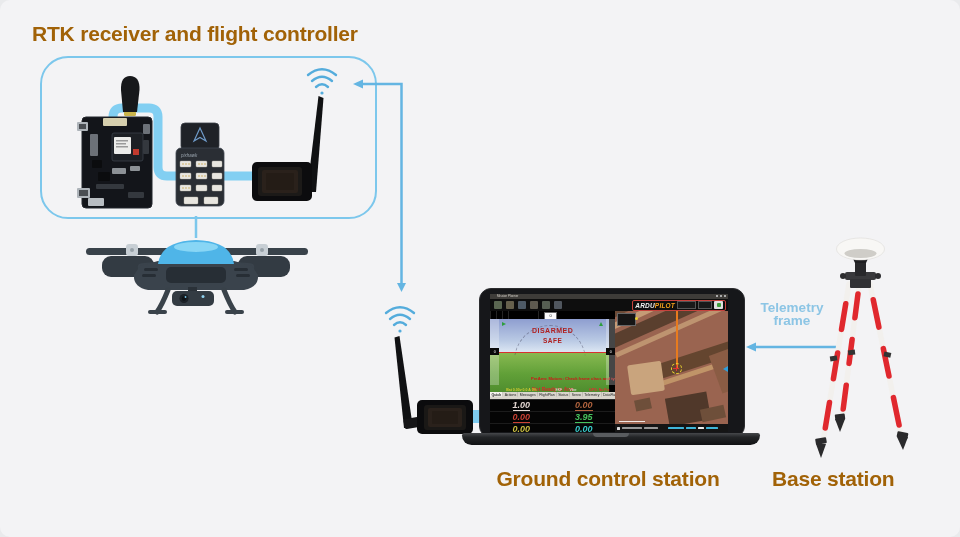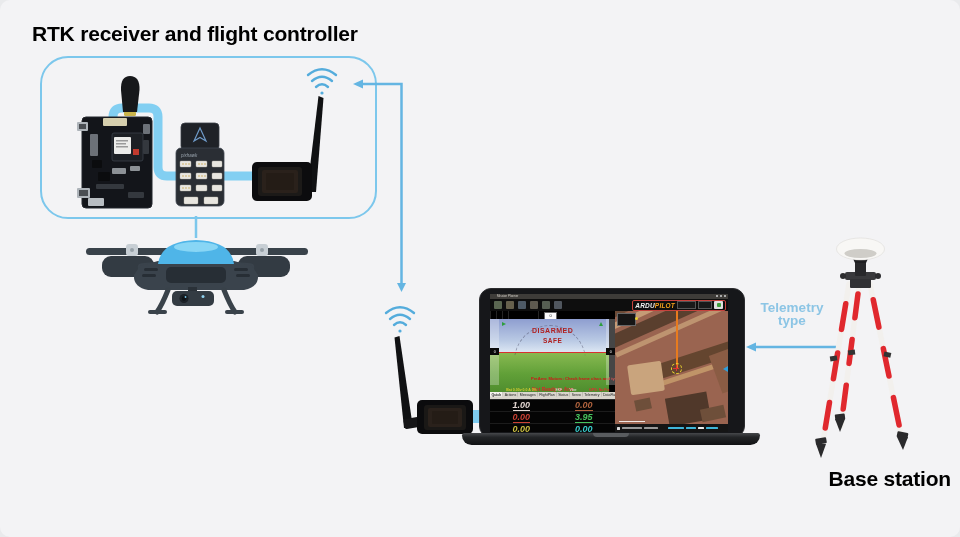--- a/index.html
+++ b/index.html
@@ -1,21 +1,21 @@
 <!DOCTYPE html>
 <html><head>
 <meta charset="utf-8">
 <style>
   html,body{margin:0;padding:0;background:#e9eaec;font-family:"Liberation Sans",sans-serif;}
   #canvas{position:relative;width:960px;height:537px;background:#F3F3F5;border-radius:10px;overflow:hidden;}
   .abs{position:absolute;}
   .nowrap{white-space:nowrap;}
 
   
-  .big-label{font-size:21px;font-weight:700;color:#000000;letter-spacing:-0.2px;}
+  .big-label{font-size:21px;font-weight:700;color:#a16207;letter-spacing:-0.2px;}
   .correction{font-size:13.5px;font-weight:600;color:#8CC5E5;text-align:center;line-height:12.5px;}
 
   
   #rtk-box{left:40px;top:56px;width:333px;height:159px;border:2.5px solid #7CC7EC;border-radius:28px;}
 
   
   #laptop{left:462px;top:287px;width:298px;height:160px;z-index:2;}
   #bezel{left:17px;top:1px;width:264px;height:148px;background:#16171A;border:1px solid #2B2C2F;border-radius:12px;}
   #screen{left:28px;top:7px;width:238px;height:138px;background:#000;overflow:hidden;}
   #base{left:0;top:146px;width:298px;height:12px;background:linear-gradient(180deg,#46484B 0%,#232527 35%,#101113 100%);border-radius:3px 3px 12px 12px;}
@@ -394,18 +394,19 @@
             <i style="width:12px;background:#3FB6DA;"></i>
           </div>
         </div>
       </div>
     </div>
     <div class="abs" id="base"></div>
   </div>
 
   <div class="abs correction" style="left:752px;top:302px;width:80px;z-index:3;">
     <div>Telemetry</div>
-    <div>type</div>
+    <div>frame</div>
   </div>
 
-  <div class="abs big-label nowrap" style="left:821px;top:467px;width:130px;text-align:right;z-index:3;">Base station</div>
+  <div class="abs big-label nowrap" style="left:492px;top:467px;width:232px;text-align:center;z-index:3;">Ground control station</div>
+  <div class="abs big-label nowrap" style="left:772px;top:467px;width:130px;text-align:left;z-index:3;">Base station</div>
 
 </div>
 
 </body></html>

